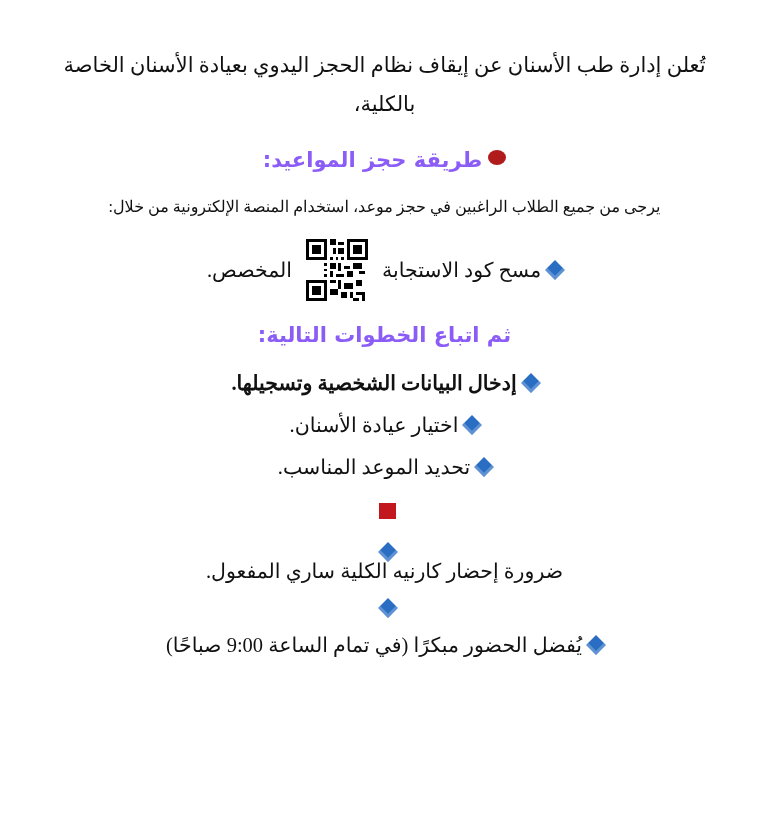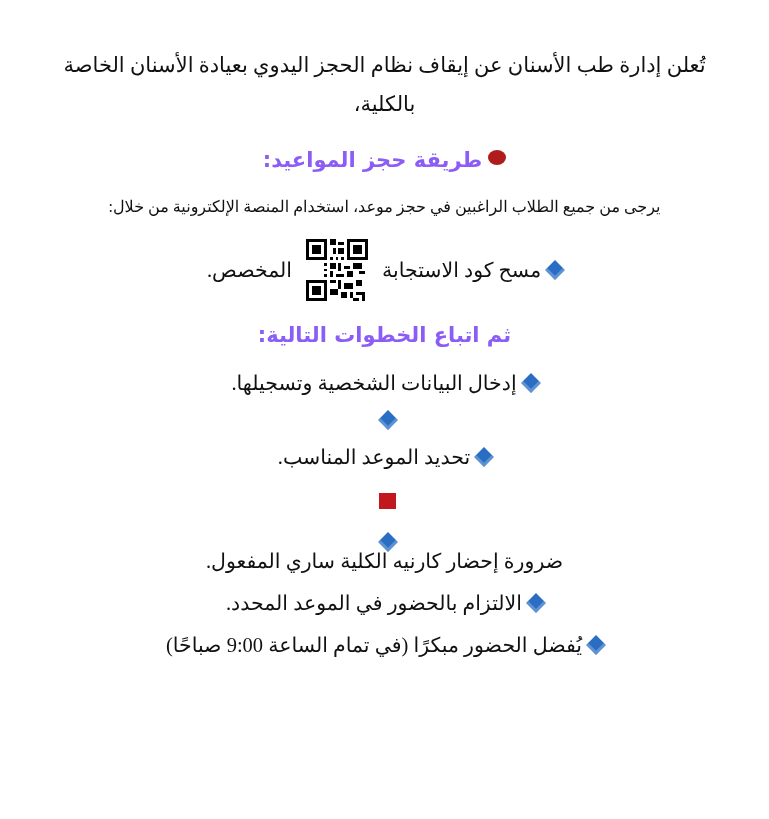--- a/index.html
+++ b/index.html
@@ -210,42 +210,42 @@
         </g>
       </svg>
     </span>
     <span class="bullet-text">المخصص.</span>
   </div>
 
   <div class="section-head" style="margin-top:22px;">
     <span class="head-text">ثم اتباع الخطوات التالية:</span>
   </div>
 
-  <div class="bullet-line" style="margin-top:24px;">
+  <div class="bullet-line" style="margin-top:24px;font-weight:bold;">
     <span class="diamond"></span>
     <span class="bullet-text">إدخال البيانات الشخصية وتسجيلها.</span>
   </div>
   <div class="bullet-line">
     <span class="diamond"></span>
+    <span class="bullet-text">اختيار عيادة الأسنان.</span>
   </div>
   <div class="bullet-line">
     <span class="diamond"></span>
     <span class="bullet-text">تحديد الموعد المناسب.</span>
   </div>
 
   <div class="section-head" style="margin-top:26px;">
     <span class="bullet-square"></span>
   </div>
 
   <div class="bullet-line" style="margin-top:24px;flex-direction:column;">
     <span class="diamond"></span>
     <span class="bullet-text">ضرورة إحضار كارنيه الكلية ساري المفعول.</span>
   </div>
   <div class="bullet-line">
     <span class="diamond"></span>
-    <span class="bullet-text">الالتزام بالحضور في الموعد المحدد.</span>
   </div>
   <div class="bullet-line">
     <span class="diamond"></span>
     <span class="bullet-text">يُفضل الحضور مبكرًا (في تمام الساعة 9:00 صباحًا)</span>
   </div>
 
 </div>
 
 </body></html>

